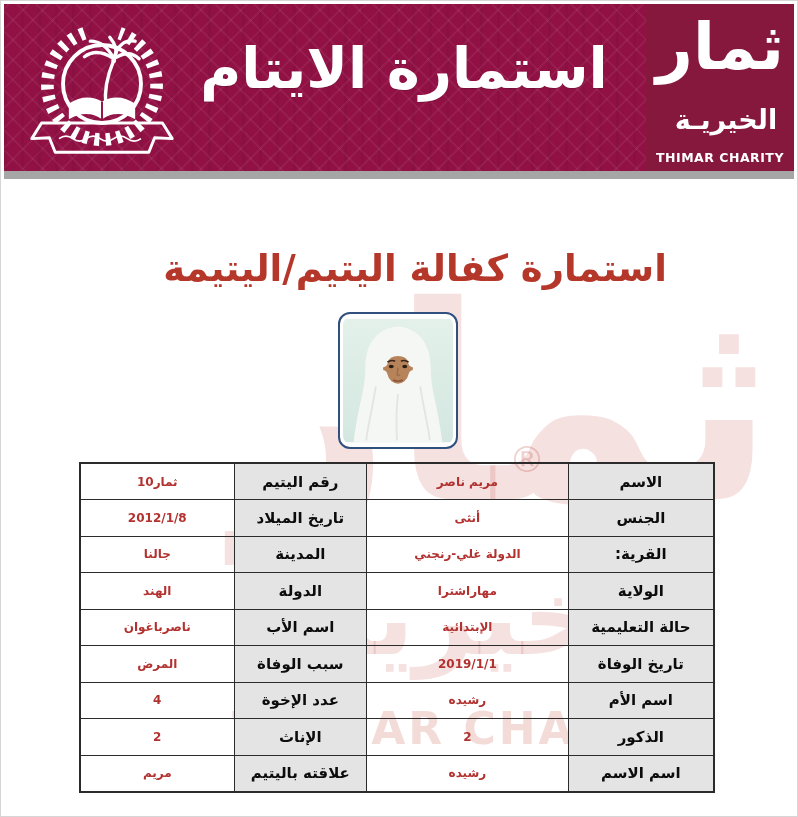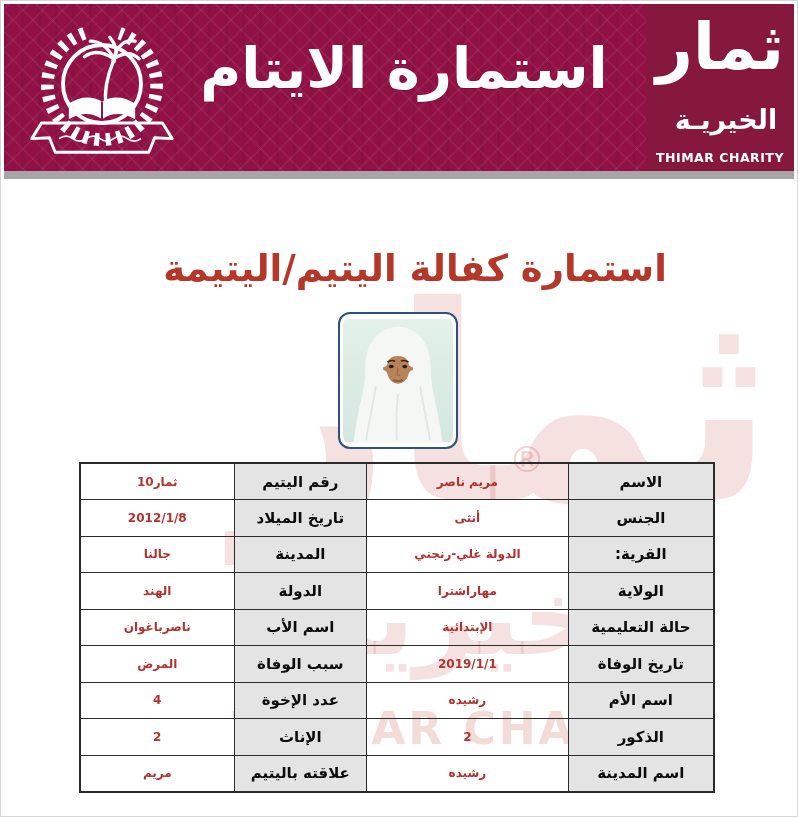--- a/index.html
+++ b/index.html
@@ -195,21 +195,21 @@
         <td class="lbl">عدد الإخوة</td>
         <td class="val"><span>4</span></td>
       </tr>
       <tr>
         <td class="lbl">الذكور</td>
         <td class="val"><span>2</span></td>
         <td class="lbl">الإناث</td>
         <td class="val"><span>2</span></td>
       </tr>
       <tr>
-        <td class="lbl">اسم المدينة</td>
+        <td class="lbl">اسم الاسم</td>
         <td class="val"><span>رشيده</span></td>
         <td class="lbl">علاقته باليتيم</td>
         <td class="val"><span>مريم</span></td>
       </tr>
     </tbody>
   </table>
 
 </div>
 
 </body></html>

